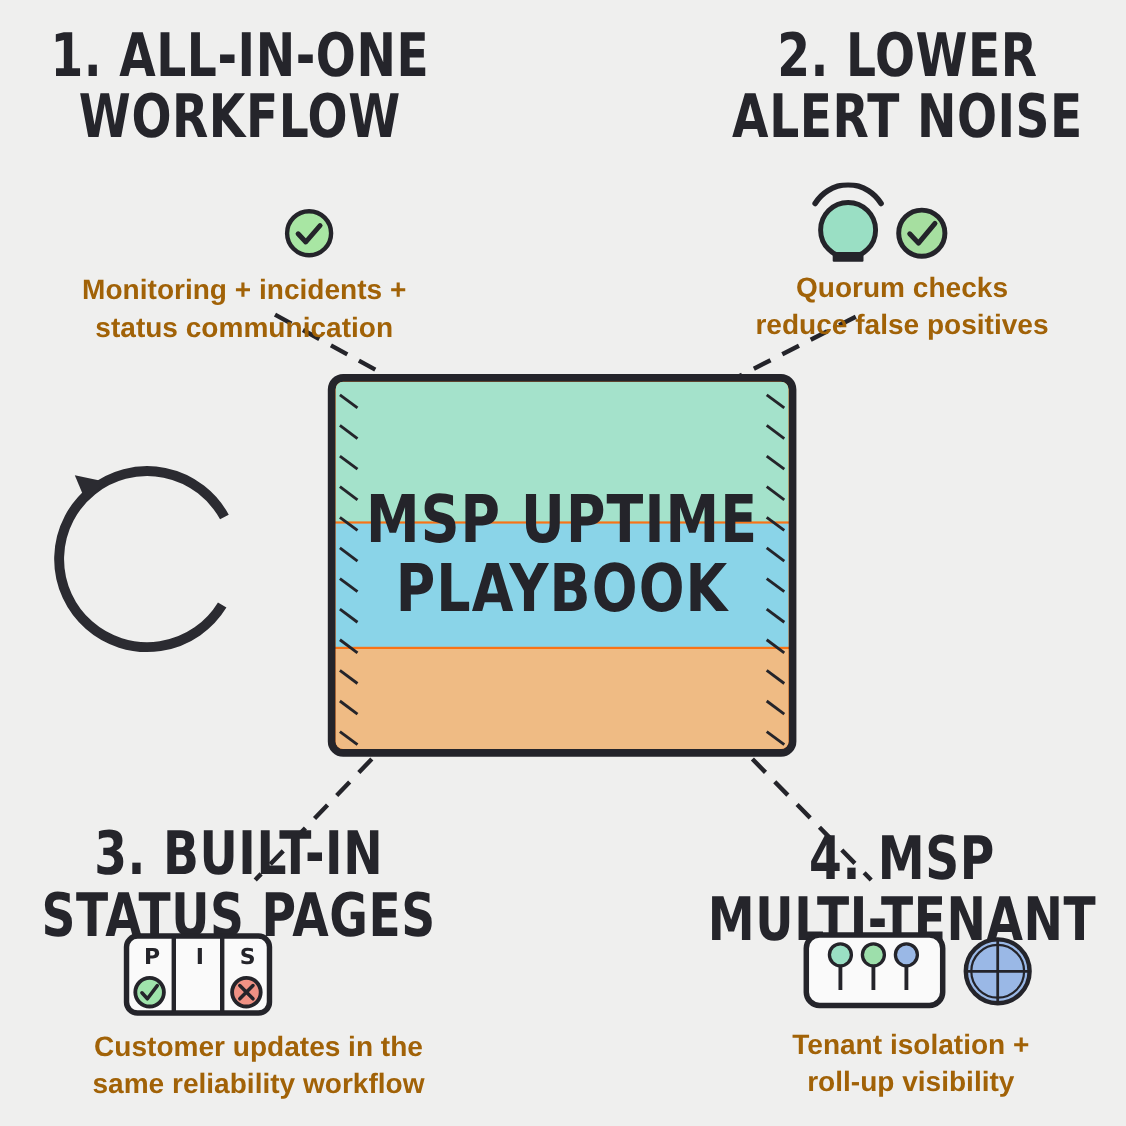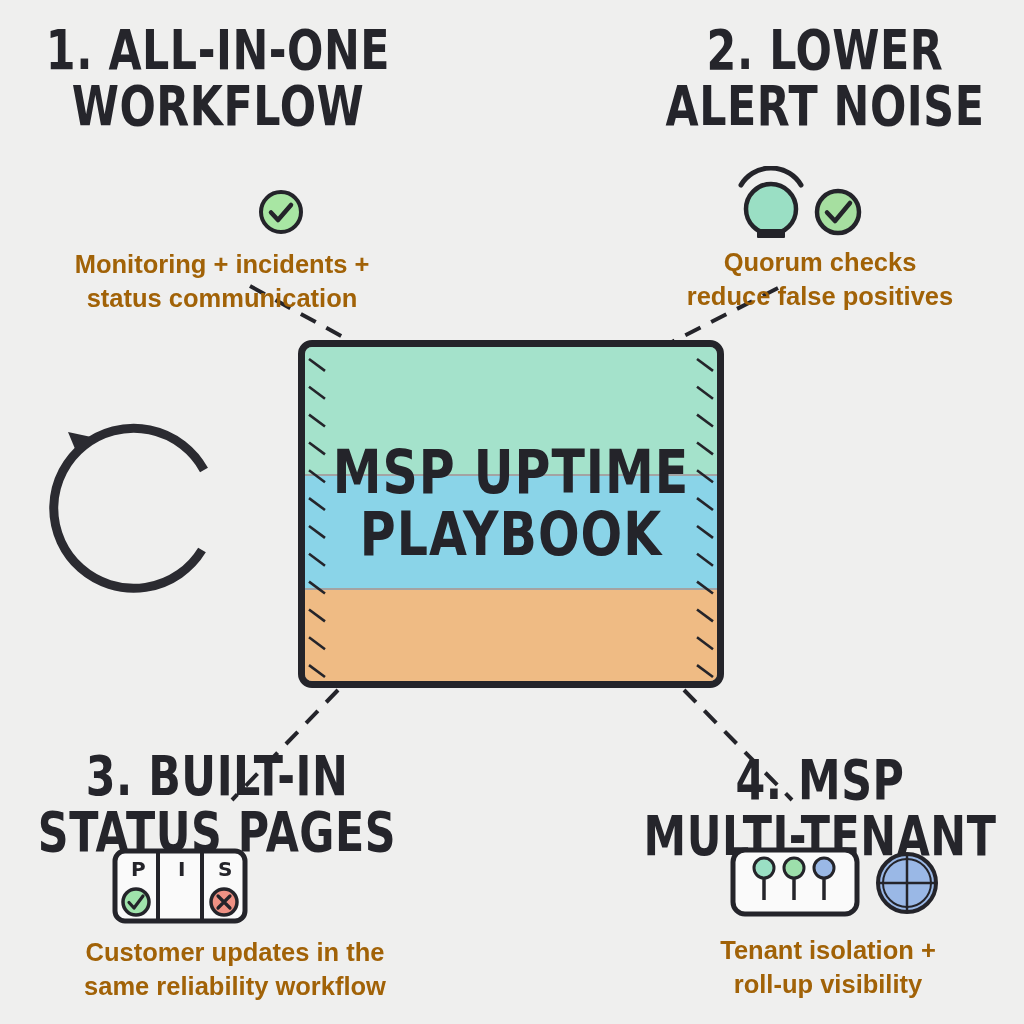--- a/index.html
+++ b/index.html
@@ -66,21 +66,21 @@
   .card {
     position: absolute;
     left: 298px;
     top: 340px;
     width: 426px;
     height: 348px;
     border: 7px solid #24242a;
     border-radius: 14px;
     overflow: hidden;
     box-sizing: border-box;
-    background: #a3a3a3;
+    background: #f97316;
   }
   .band {
     position: absolute;
     left: 0;
     width: 100%;
   }
   .band-1 { top: 0;       height: 38%;   background: #a4e2cb; }
   .band-2 { top: 38.6%;   height: 33.5%; background: #8ad4e8; }
   .band-3 { top: 72.8%;   height: 27.2%; background: #efbb84; }
   .hatch {

